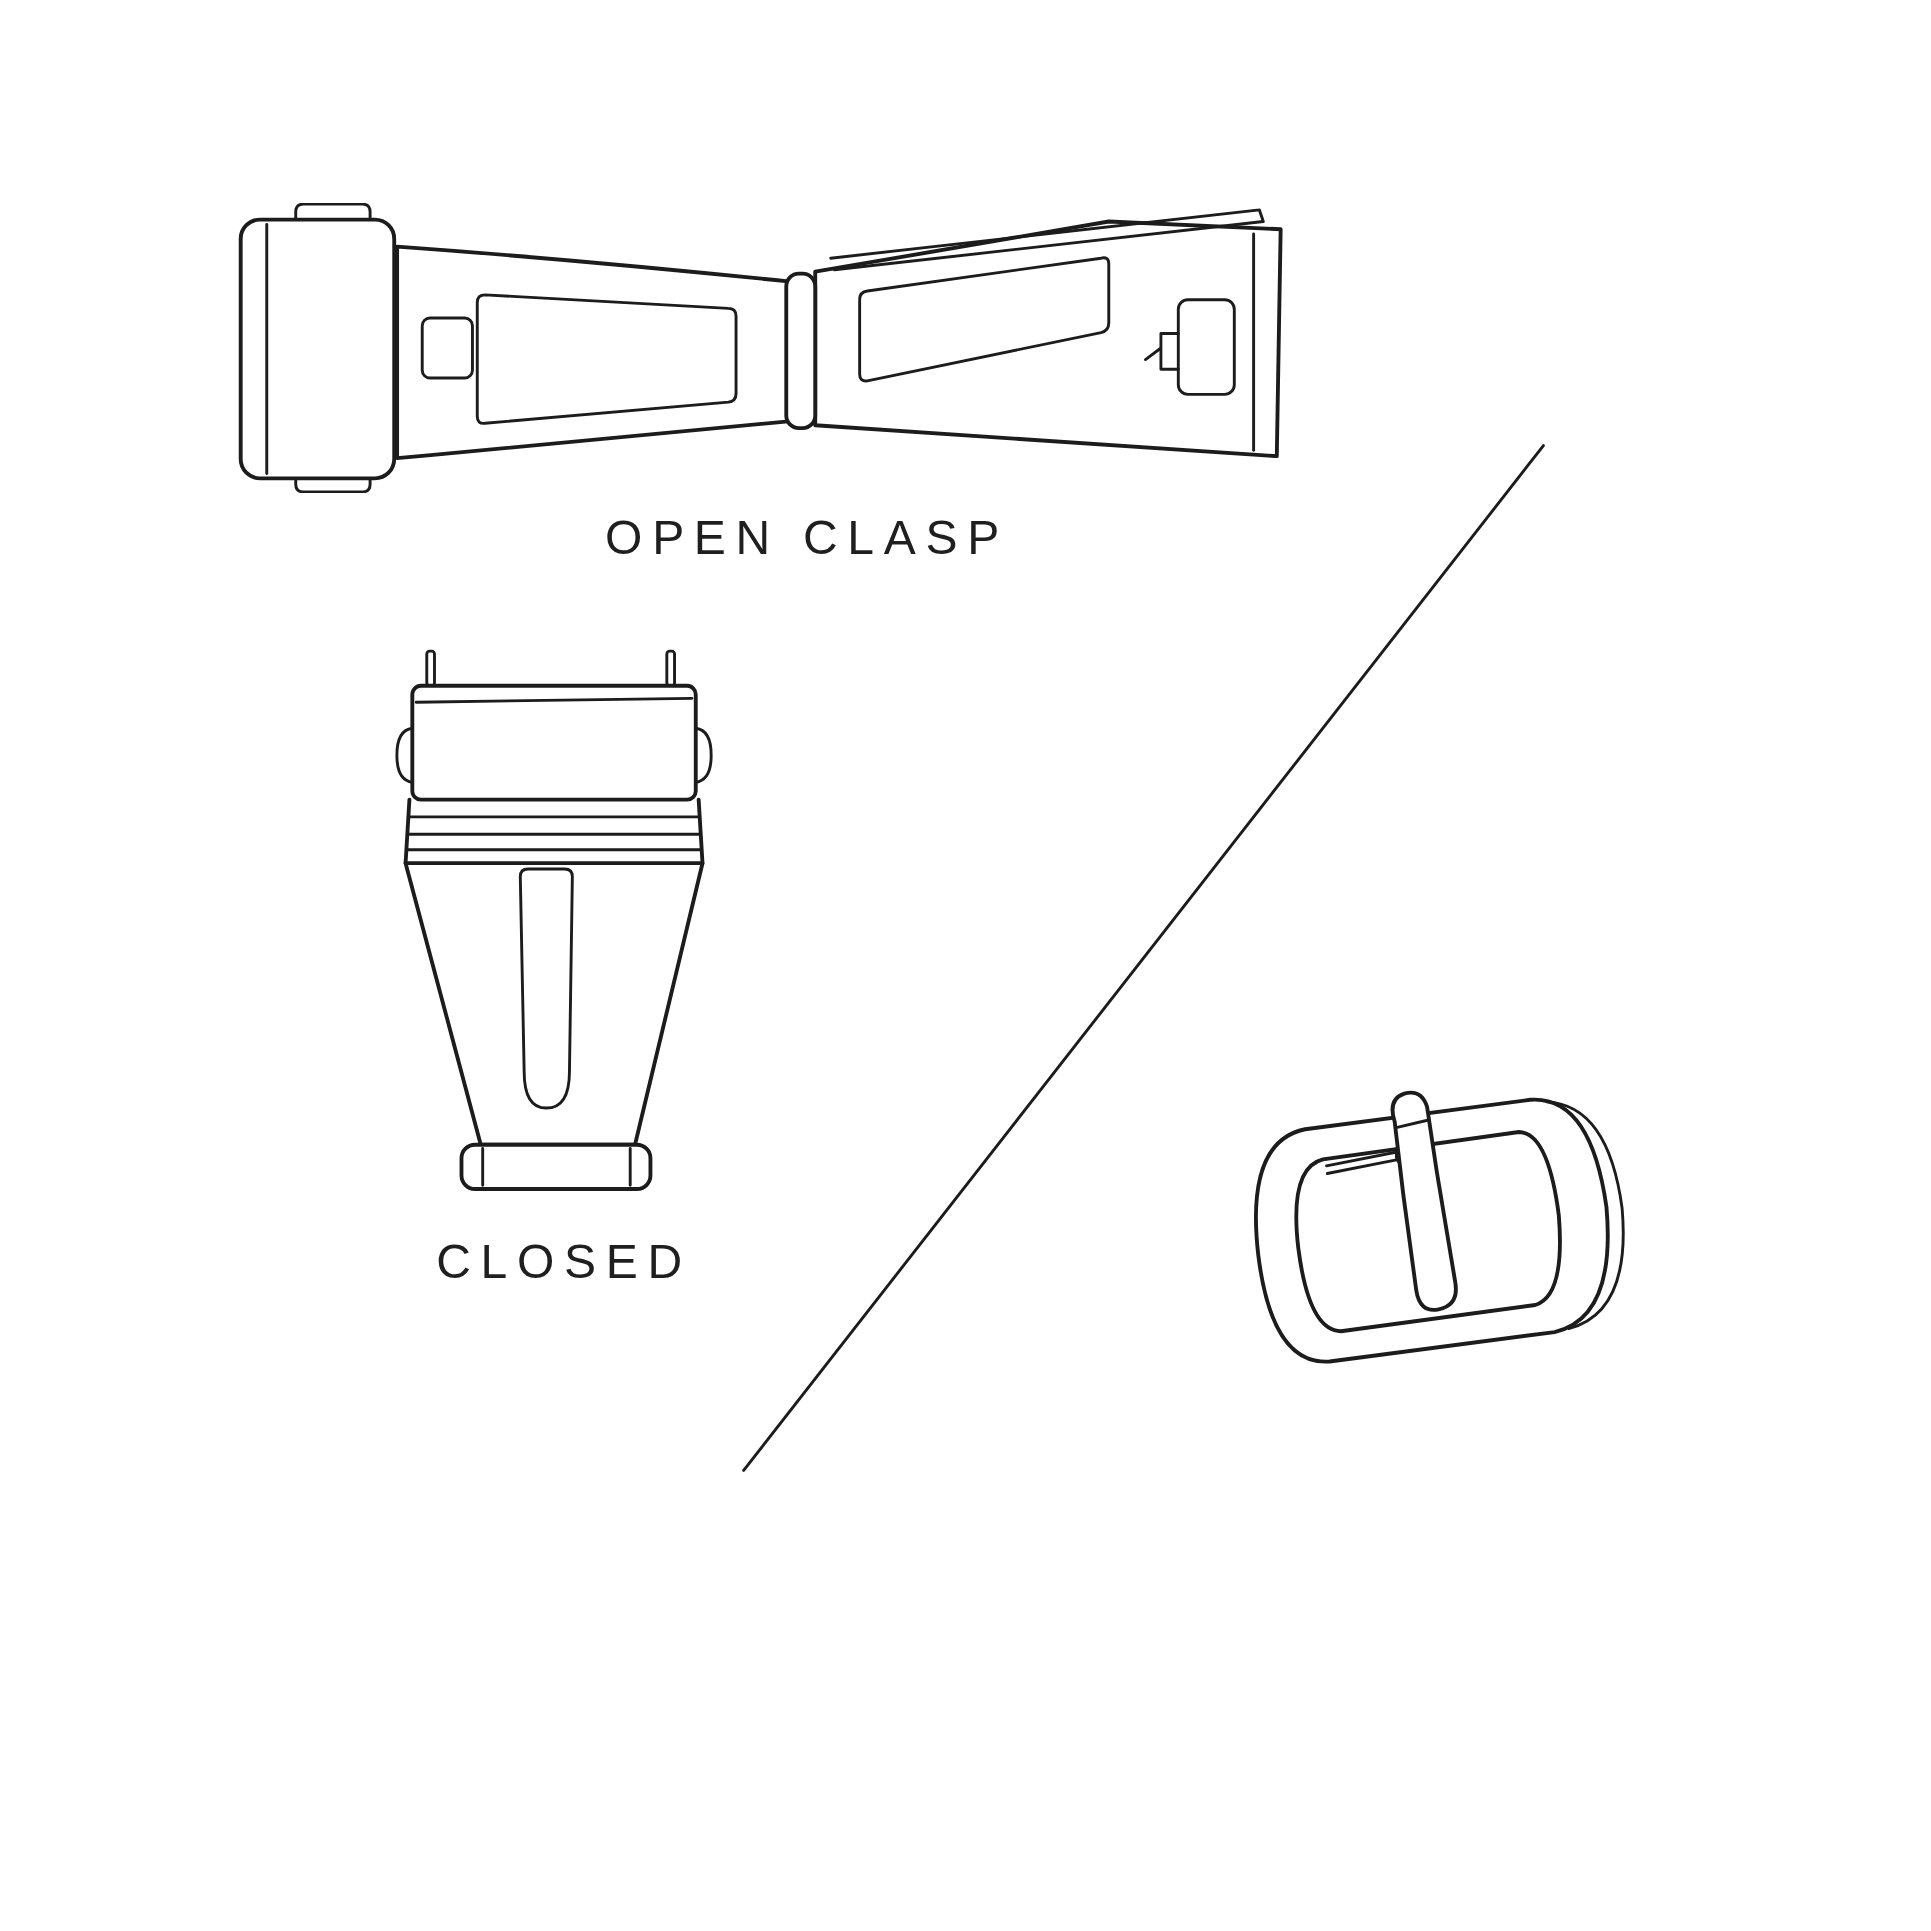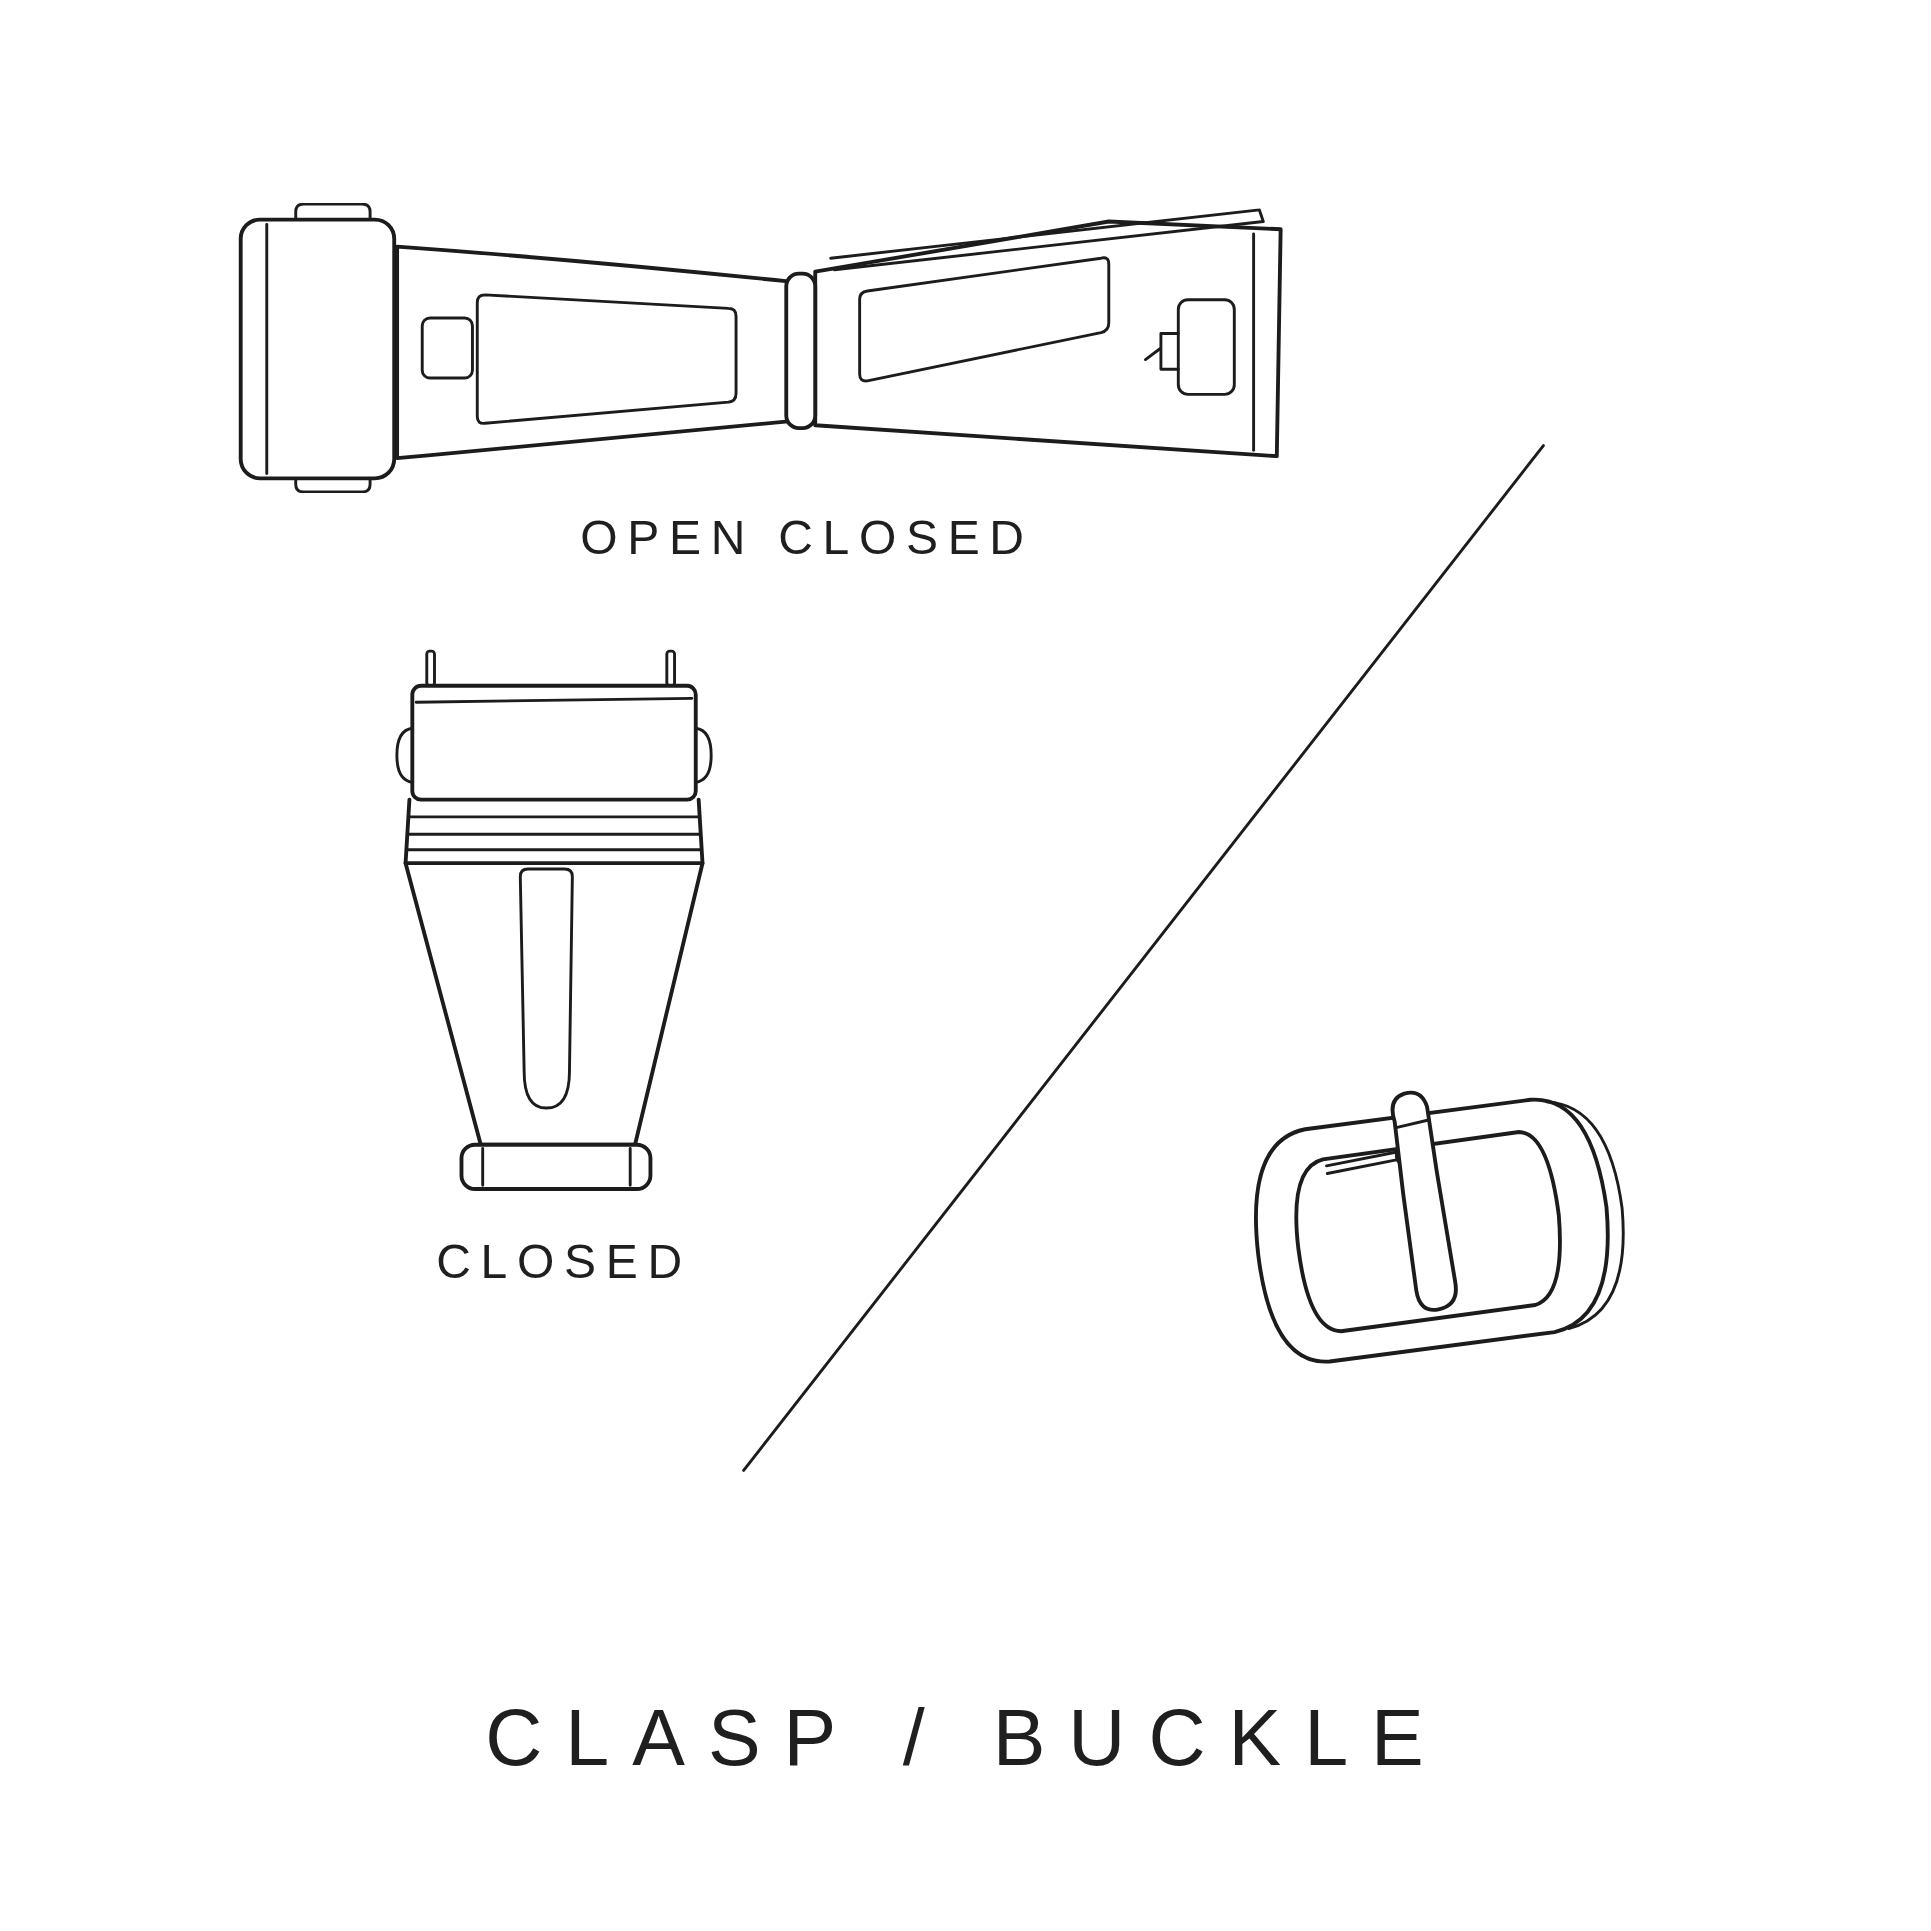--- a/index.html
+++ b/index.html
@@ -55,21 +55,21 @@
       <path class="art w3" d="M620,57 L1064,7 M624,69 L1068,19 M1064,7 L1068,19"></path>
       <path class="art w3" d="M1058,32 V256"></path>
       <path class="art w3" d="M658,91 Q650,92 650,100 L650,177 Q650,185 658,184 L900,134 Q908,132 908,124 L908,63 Q908,55 900,57 Z"></path>
       <rect class="art w3" x="980" y="100" width="58" height="98" rx="10"></rect>
       <path class="art w3" d="M980,135 L962,135 L962,172 L980,172 M962,150 L946,162"></path>
 
       <rect class="art w4 fillw" x="574" y="73" width="30" height="160" rx="13"></rect>
     </g>
   </svg>
 
-  <div class="caption" style="left:807px;top:510px;">OPEN CLOSED</div>
+  <div class="caption" style="left:807px;top:510px;">OPEN CLASP</div>
 
   <svg class="illustration" style="left:394px;top:647px;" width="322" height="550" viewBox="0 0 334 570">
     <g>
 
       <rect class="art w3" x="34" y="4" width="8" height="36" rx="3"></rect>
       <rect class="art w3" x="283" y="4" width="8" height="36" rx="3"></rect>
 
       <path class="art w3" d="M19,84 Q3,86 3,112 Q3,138 19,140"></path>
       <path class="art w3" d="M313,84 Q329,86 329,112 Q329,138 313,140"></path>
 
@@ -103,16 +103,15 @@
       <path class="art w4" d="M115,95 L320,88 Q350,92 352,178 Q350,262 318,268 L115,274 Q82,270 80,184 Q79,100 115,95 Z"></path>
 
       <path class="art w3" d="M118,102 L196,95 M118,110 L196,103"></path>
       <circle class="art w3" cx="201" cy="100" r="10"></circle>
 
       <path class="art w4 fillw" d="M193,64 Q188,40 206,36 Q224,33 228,52 L231,120 L238,235 Q240,260 218,262 Q198,264 197,240 L194,140 Z"></path>
       <path class="art w3" d="M195,70 L227,66"></path>
     </g>
   </svg>
 
-  <div class="page-title" style="left:966px;top:1692px;">CLASP / BUCKLE</div>
 
 </div>
 
 
 </body></html>

